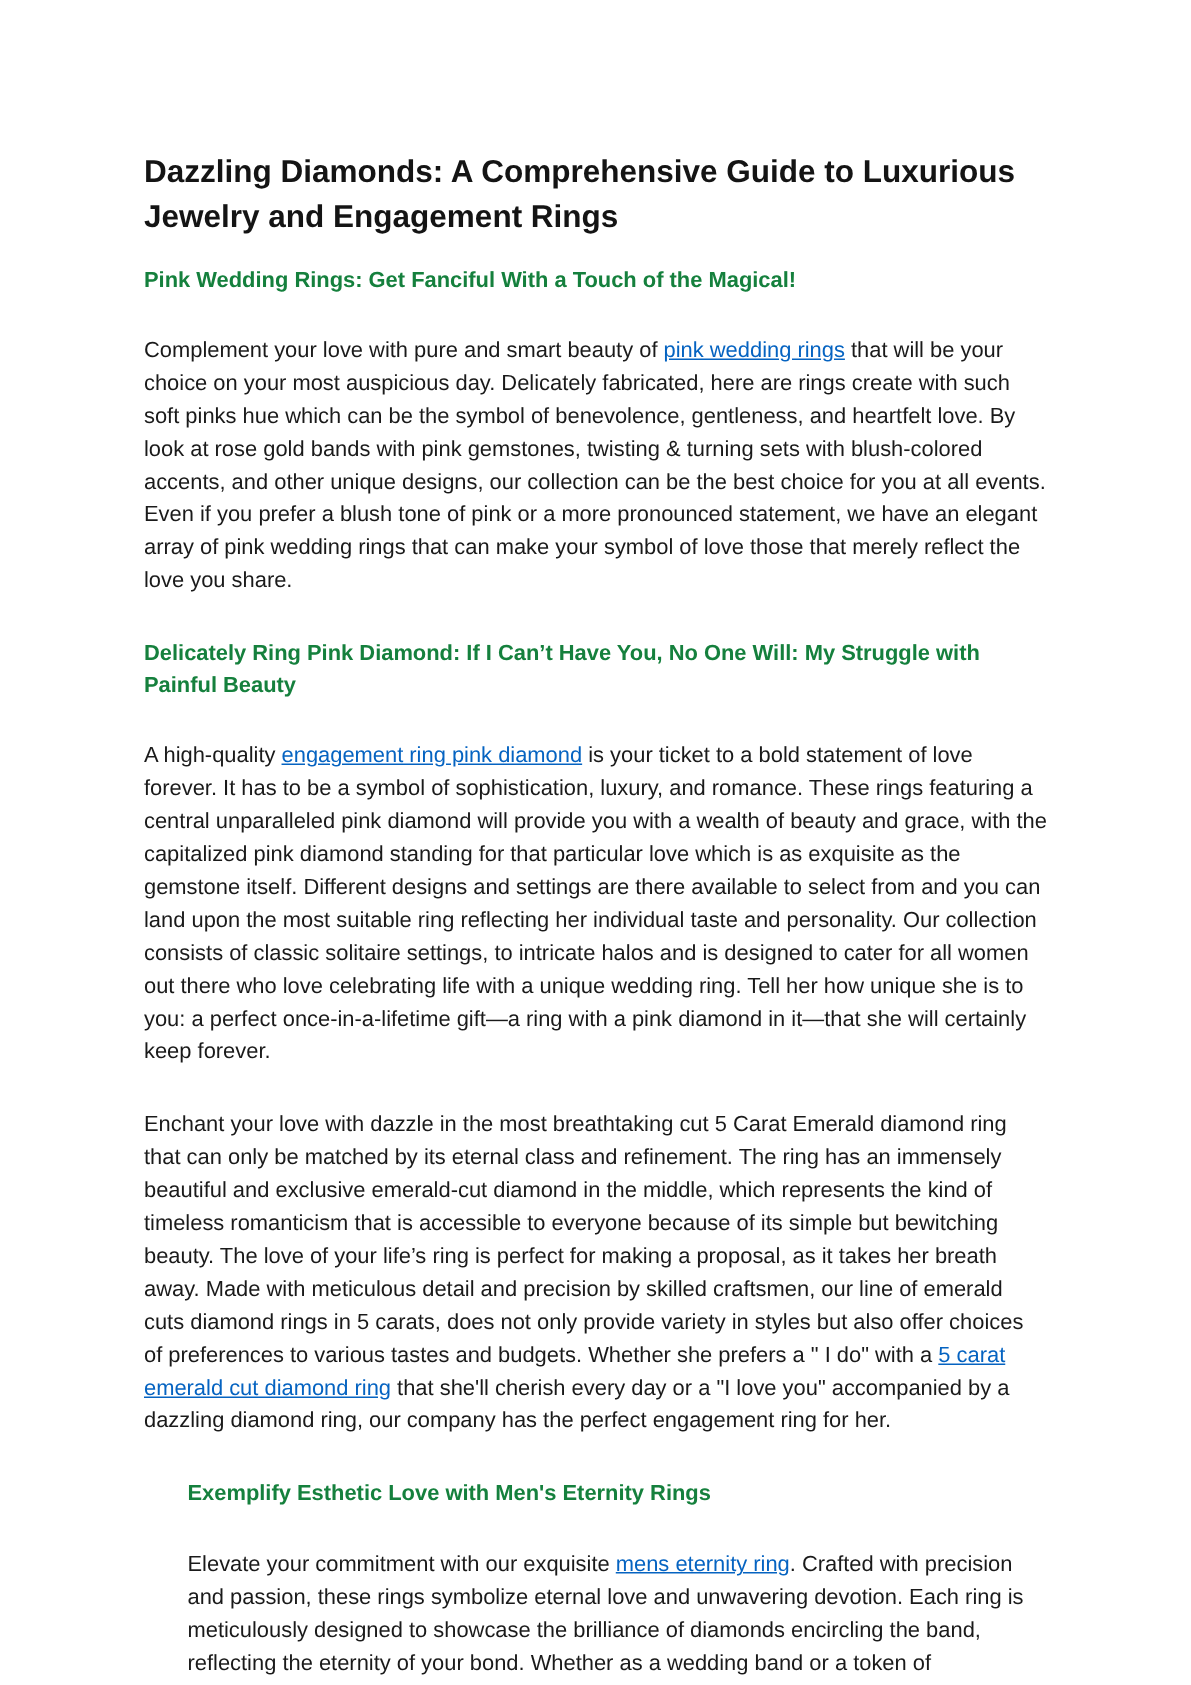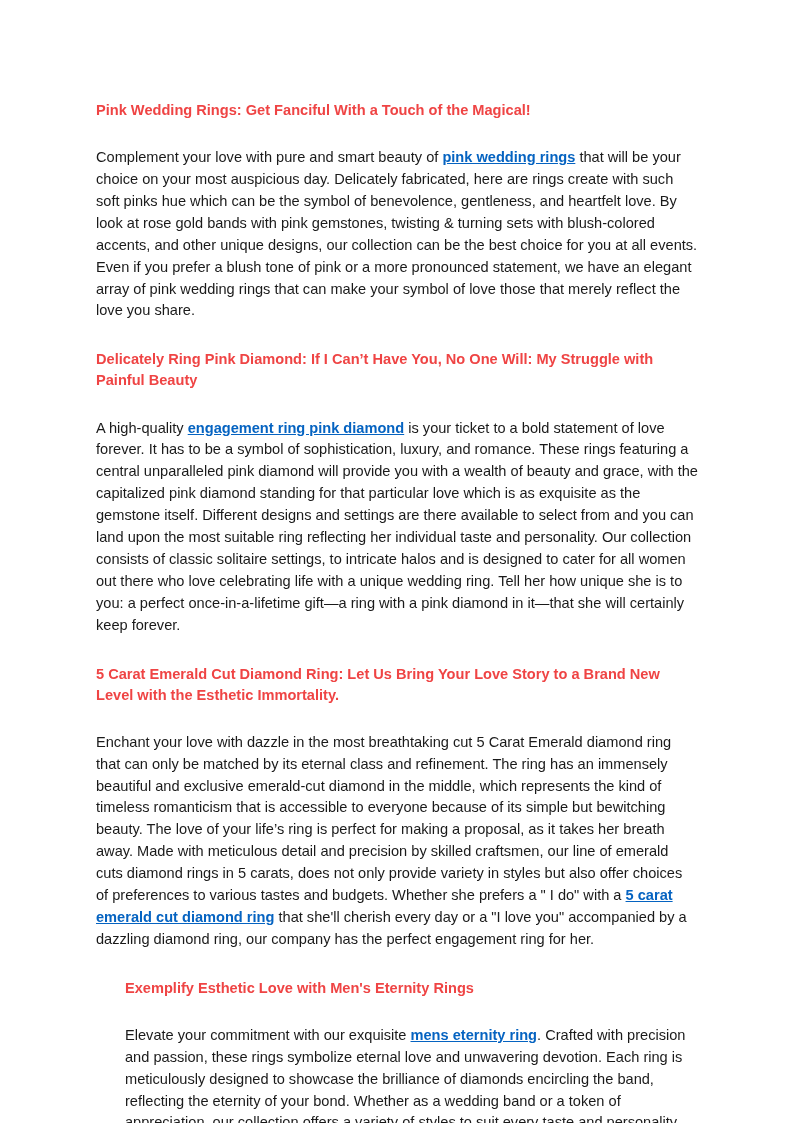--- a/index.html
+++ b/index.html
@@ -22,57 +22,57 @@
     font-size: 21px;
     line-height: 1.45;
     font-weight: bold;
     color: #141414;
     margin: 0 0 16px 0;
   }
   h2.section-heading {
     font-size: 14.6px;
     line-height: 1.45;
     font-weight: bold;
-    color: #ef4444;
+    color: #15803d;
     margin: 0 0 26px 0;
   }
   p.body-para {
     font-size: 14.6px;
     line-height: 1.5;
     margin: 0 0 27px 0;
     color: #1a1a1a;
   }
   section.indented {
     padding-left: 29px;
   }
   a.doc-link {
     color: var(--link-color, #0563C1);
-    font-weight: bold;
+    font-weight: normal;
     text-decoration: underline;
     cursor: pointer;
   }
 </style>
 </head>
 <body>
 
 <div class="page">
 
+  <h1 class="doc-title">Dazzling Diamonds: A Comprehensive Guide to Luxurious Jewelry and Engagement Rings</h1>
 
   <section>
     <h2 class="section-heading">Pink Wedding Rings: Get Fanciful With a Touch of the Magical!</h2>
     <p class="body-para"><span>Complement your love with pure and smart beauty of </span><a class="doc-link">pink wedding rings</a><span> that will be your choice on your most auspicious day. Delicately fabricated, here are rings create with such soft pinks hue which can be the symbol of benevolence, gentleness, and heartfelt love. By look at rose gold bands with pink gemstones, twisting &amp; turning sets with blush-colored accents, and other unique designs, our collection can be the best choice for you at all events. Even if you prefer a blush tone of pink or a more pronounced statement, we have an elegant array of pink wedding rings that can make your symbol of love those that merely reflect the love you share.</span></p>
   </section>
 
   <section>
     <h2 class="section-heading">Delicately Ring Pink Diamond: If I Can’t Have You, No One Will: My Struggle with Painful Beauty</h2>
     <p class="body-para"><span>A high-quality </span><a class="doc-link">engagement ring pink diamond</a><span> is your ticket to a bold statement of love forever. It has to be a symbol of sophistication, luxury, and romance. These rings featuring a central unparalleled pink diamond will provide you with a wealth of beauty and grace, with the capitalized pink diamond standing for that particular love which is as exquisite as the gemstone itself. Different designs and settings are there available to select from and you can land upon the most suitable ring reflecting her individual taste and personality. Our collection consists of classic solitaire settings, to intricate halos and is designed to cater for all women out there who love celebrating life with a unique wedding ring. Tell her how unique she is to you: a perfect once-in-a-lifetime gift—a ring with a pink diamond in it—that she will certainly keep forever.</span></p>
   </section>
 
   <section>
-    <h2 class="section-heading">5 Carat Emerald Cut Diamond Ring: Let Us Bring Your Love Story to a Brand New Level with the Esthetic Immortality.</h2>
     <p class="body-para"><span>Enchant your love with dazzle in the most breathtaking cut 5 Carat Emerald diamond ring that can only be matched by its eternal class and refinement. The ring has an immensely beautiful and exclusive emerald-cut diamond in the middle, which represents the kind of timeless romanticism that is accessible to everyone because of its simple but bewitching beauty. The love of your life’s ring is perfect for making a proposal, as it takes her breath away. Made with meticulous detail and precision by skilled craftsmen, our line of emerald cuts diamond rings in 5 carats, does not only provide variety in styles but also offer choices of preferences to various tastes and budgets. Whether she prefers a " I do" with a </span><a class="doc-link">5 carat emerald cut diamond ring</a><span> that she'll cherish every day or a "I love you" accompanied by a dazzling diamond ring, our company has the perfect engagement ring for her.</span></p>
   </section>
 
   <section class="indented">
     <h2 class="section-heading">Exemplify Esthetic Love with Men's Eternity Rings</h2>
     <p class="body-para"><span>Elevate your commitment with our exquisite </span><a class="doc-link">mens eternity ring</a><span>. Crafted with precision and passion, these rings symbolize eternal love and unwavering devotion. Each ring is meticulously designed to showcase the brilliance of diamonds encircling the band, reflecting the eternity of your bond. Whether as a wedding band or a token of appreciation, our collection offers a variety of styles to suit every taste and personality. Choose from sleek and modern designs to classic and sophisticated ones, each promising to adorn your finger with elegance and grace. Celebrate your eternal commitment with a symbol as timeless as your love with our captivating men's eternity rings.</span></p>
   </section>
 
 </div>
 

